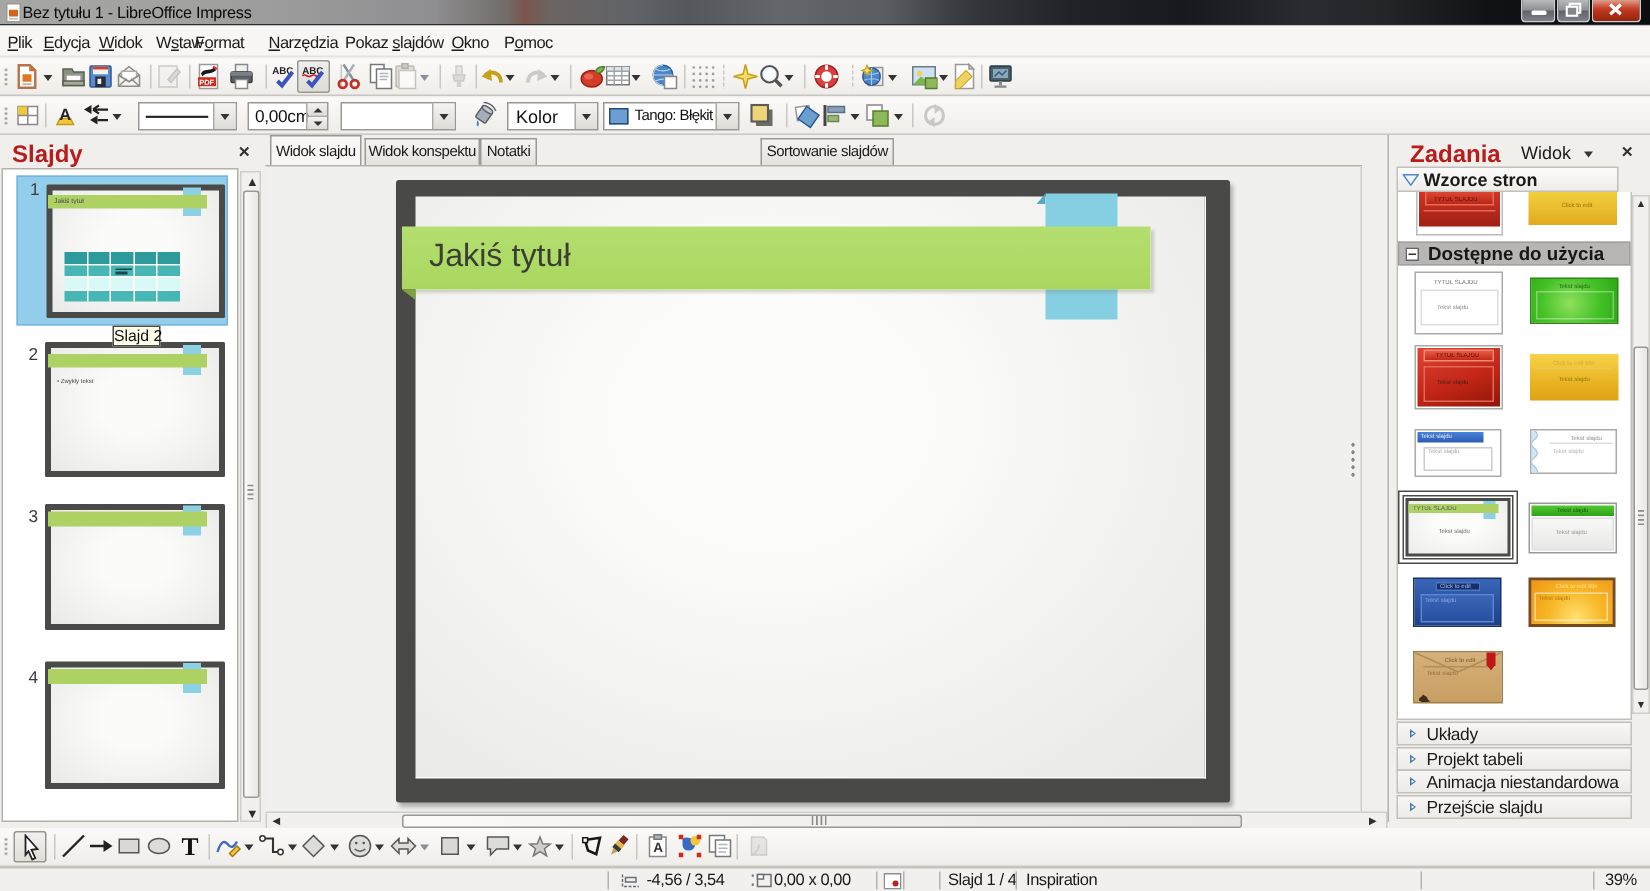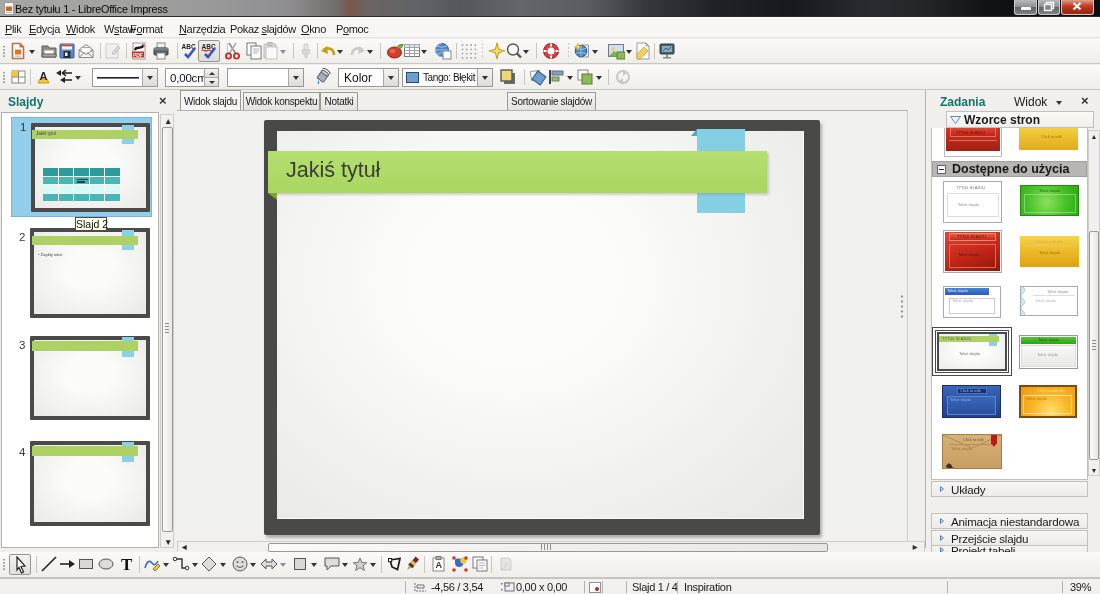--- a/index.html
+++ b/index.html
@@ -24,21 +24,21 @@
 .ti{position:absolute;top:3px;width:18px;height:18px;}
 .dd{position:absolute;width:0;height:0;border-left:3.5px solid transparent;border-right:3.5px solid transparent;border-top:4px solid #333;top:11px;}
 .combo{position:absolute;top:3px;height:19px;background:#fff;border:1px solid #9a9894;}
 .combo .btn{position:absolute;right:0;top:0;bottom:0;width:15px;background:linear-gradient(#f4f3f1,#dddbd6);border-left:1px solid #aaa8a4;}
 .combo .btn:after{content:"";position:absolute;left:3.5px;top:7px;border-left:3.5px solid transparent;border-right:3.5px solid transparent;border-top:4px solid #333;}
 
 #tabbar{position:absolute;left:177px;top:90px;width:731px;height:20px;background:#f0efec;}
 .tab{position:absolute;top:2px;height:18px;background:linear-gradient(#f4f3f1,#e4e2de);border:1px solid #9b9994;border-bottom:none;font-size:10px;letter-spacing:-0.3px;color:#1a1a1a;text-align:center;line-height:17px;white-space:nowrap;overflow:hidden;}
 .tab.active{top:0;height:20px;background:#f7f6f4;line-height:21px;z-index:2;}
 
-.phead{font-size:12px;font-weight:bold;color:#0f766e;}
+.phead{font-size:16px;font-weight:bold;color:#b91c1c;}
 .x{font-size:13px;font-weight:bold;color:#333;}
 
 .sb{position:absolute;background:#f1f0ee;border:1px solid #cfcdc8;}
 .sbt{position:absolute;background:linear-gradient(90deg,#fbfaf8,#e8e6e2);border:1px solid #9a9894;border-radius:2px;}
 .arr{position:absolute;font-size:8.5px;color:#2e2e2c;line-height:9px;}
 
 .mslide{position:absolute;background:#4a4a48;border-radius:1px;}
 .mslide .inner{position:absolute;left:4px;top:4px;right:4px;bottom:4px;background:radial-gradient(ellipse at 50% 45%,#fbfbfa 30%,#e9e9e7 100%);}
 .mgreen{position:absolute;background:#aed163;}
 .mcyan{position:absolute;background:#8bd0e5;}
@@ -444,21 +444,21 @@
 <div class="arr abs" style="left:911px;top:543px;">►</div>
 <div class="sbt abs" style="left:268px;top:542.5px;width:560px;height:9px;"></div>
 <div class="abs" style="left:541px;top:544px;width:10px;height:6px;background-image:linear-gradient(90deg,#908e8a 1px,transparent 1px);background-size:3px 6px;"></div>
 
 <div id="rightpanel" class="abs" style="left:925px;top:90px;width:175px;height:458px;border-left:1px solid #b3b1ac;">
   <span class="phead abs" style="left:14px;top:5px">Zadania</span>
   <span class="abs" style="left:88px;top:5px;font-size:12px;color:#1a1a1a;">Widok</span>
   <div class="dd" style="left:130px;top:11px"></div>
   <span class="x abs" style="left:155px;top:3px">×</span>
 
-  <div class="abs" style="left:20px;top:21px;width:148px;height:17px;background:linear-gradient(#fcfbfa,#eeede9);border:1px solid #c2c0bb;">
+  <div class="abs" style="left:5px;top:21px;width:148px;height:17px;background:linear-gradient(#fcfbfa,#eeede9);border:1px solid #c2c0bb;">
     <svg class="abs" style="left:3px;top:4px" width="11" height="8" viewBox="0 0 11 8">
         <path d="M0.5 0.5 h10 l-5 7 z" fill="#eef4fb" stroke="#5b87c5"></path>
       </svg>
     <span style="position:absolute;left:17px;top:1px;font-size:12px;font-weight:bold;color:#1a1a1a;">Wzorce stron</span>
   </div>
 
   <div class="abs" style="left:5px;top:38px;width:157px;height:352px;background:#fff;border:1px solid #c2c0bb;border-top:none;"></div>
 
   <div class="th" style="left:18px;top:38px;width:58px;height:29px;border:1px solid #bbb;border-top:none;background:#fff;">
     <div class="abs" style="left:1px;top:0;width:54px;height:23px;background:linear-gradient(#d23424,#a02014);">
@@ -564,21 +564,21 @@
       </svg>
   </div>
 
   <div class="sb" style="left:162px;top:40px;width:12px;height:346px;"></div>
   <div class="arr" style="left:164.5px;top:42px;font-size:7px;">▲</div>
   <div class="arr" style="left:164.5px;top:376px;font-size:7px;">▼</div>
   <div class="sbt" style="left:163px;top:141px;width:10px;height:229px;"></div>
   <div class="abs" style="left:166px;top:250px;width:4px;height:10px;background-image:linear-gradient(#908e8a 1px,transparent 1px);background-size:4px 3px;"></div>
 
   <div class="trow" style="top:391px;"><div class="tri"></div>Układy</div>
-  <div class="trow" style="top:408px;margin-top:44px;"><div class="tri"></div>Projekt tabeli</div>
+  <div class="trow" style="top:408px;"><div class="tri"></div>Projekt tabeli</div>
   <div class="trow" style="top:423px;"><div class="tri"></div>Animacja niestandardowa</div>
   <div class="trow" style="top:440px;"><div class="tri"></div>Przejście slajdu</div>
 </div>
 
 <div id="drawbar" class="tbar" style="top:552px;height:26px;">
 <div class="grip"></div>
 <div class="abs" style="left:9px;top:2px;width:22px;height:21px;background:linear-gradient(#f2f1ef,#e0ded8);border:1px solid #979590;border-radius:2px;"></div>
 <svg class="ti" style="left:12px;top:4px" viewBox="0 0 18 18">
       <path d="M5 1 L13 10 L9 10.5 L11.5 16 L9.5 17 L7 11.5 L5 14 Z" fill="#fff" stroke="#222" stroke-width="1.2"></path>
     </svg>

